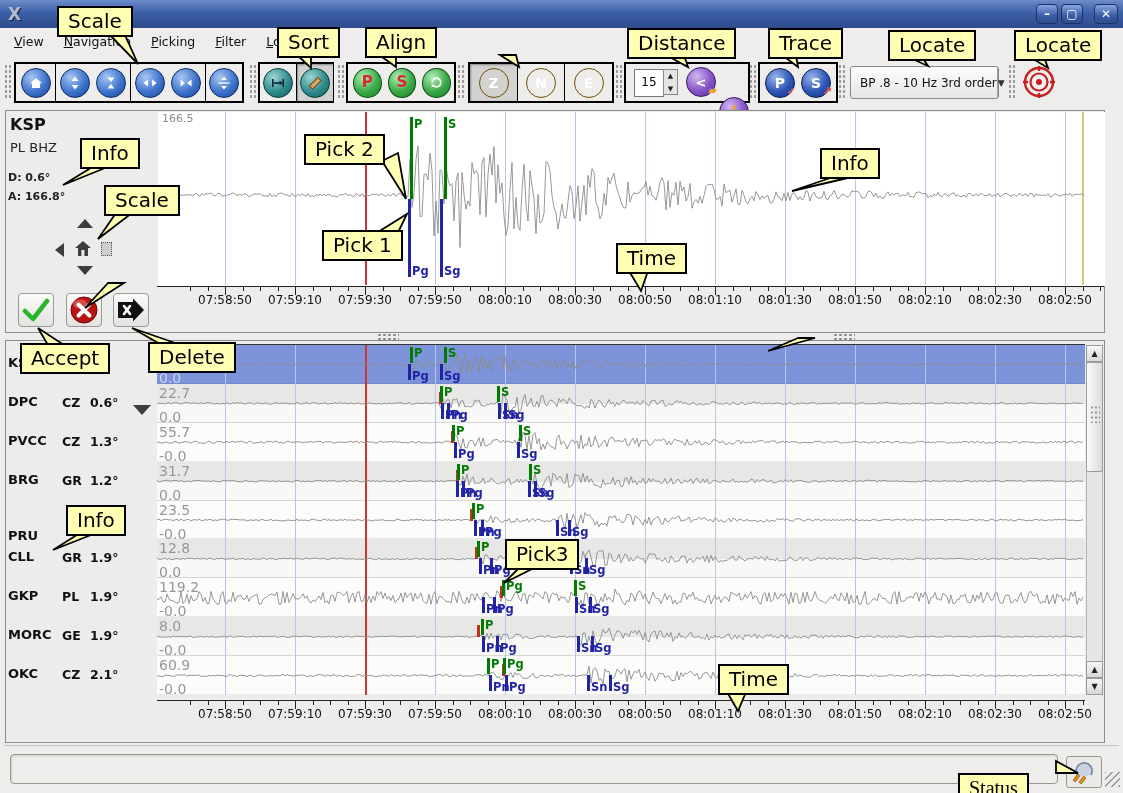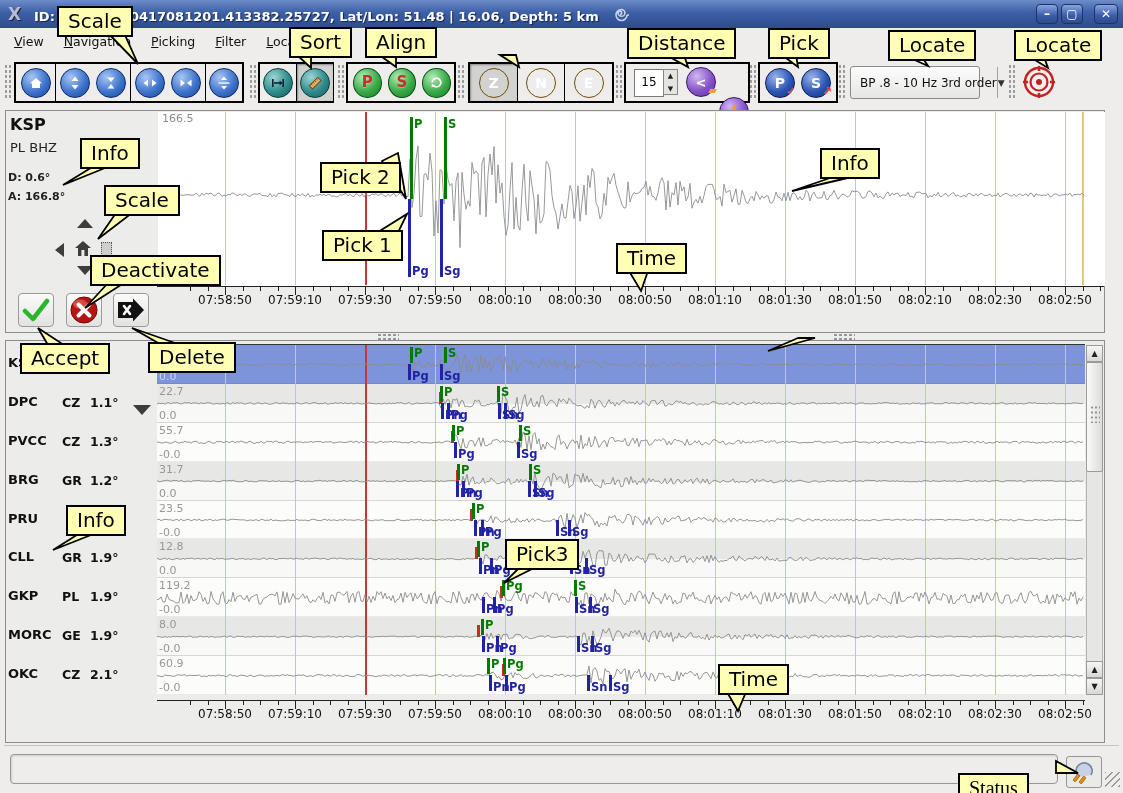--- a/index.html
+++ b/index.html
@@ -36,36 +36,36 @@
   .orb.navy{background:radial-gradient(circle at 35% 30%,#9ab4ec,#2c55b4 55%,#12307c);border:1.5px solid #0a1c52;}
   .orb .blet{color:#fff;font-weight:bold;font-size:14px;line-height:1;}
   .orb .rlet{color:#d42a2a;font-weight:bold;font-size:15px;line-height:1;text-shadow:0 1px 0 #fff3;}
   .orb .corner{position:absolute;right:-2px;bottom:-1px;font-size:11px;font-weight:bold;color:#e23030;text-shadow:0 0 1px #fff;}
   .handle{position:absolute;top:8px;width:7px;height:36px;
     background-image:radial-gradient(circle,#98989a 1.1px,transparent 1.3px);background-size:4px 5px;}
   #spinfield{left:630px;top:13px;width:28px;height:26px;background:#fff;border:1px solid #777;
     font-size:12px;text-align:center;line-height:24px;}
   .spinarrows{left:659px;top:13px;width:15px;height:26px;border:1px solid #888;background:#e4e4e2;
     font-size:7px;text-align:center;line-height:13px;color:#222;box-sizing:border-box;}
-  #filtercombo{left:846px;top:10px;width:130px;height:33px;border:1px solid #8a8a88;border-radius:3px;
+  #filtercombo{left:846px;top:10px;width:149px;height:33px;border:1px solid #8a8a88;border-radius:3px;
     background:linear-gradient(#fdfdfd,#e6e6e4);display:flex;align-items:center;box-sizing:border-box;}
   #filtercombo .txt{flex:1;font-size:12px;padding-left:9px;color:#111;white-space:nowrap;}
   #filtercombo .arrow{width:20px;height:100%;border-left:1px solid #a0a09e;display:flex;align-items:center;justify-content:center;font-size:9px;color:#333;}
   
   .panel-frame{border:1px solid #8d8d8b;background:#ececea;box-sizing:border-box;}
   .gridline{position:absolute;width:1px;background:#bcc3ea;}
   .redline{position:absolute;width:2px;background:#cf3333;}
   .yellowline{position:absolute;width:2px;background:#dfc87c;}
   .axis-line{position:absolute;height:1px;background:#222;}
   .tick{position:absolute;width:1px;background:#222;}
   .tlabel{position:absolute;font-size:12px;color:#111;transform:translateX(-50%);white-space:nowrap;}
   .pickbar{position:absolute;}
   .picklab{position:absolute;font-weight:bold;font-size:11.5px;line-height:1;white-space:nowrap;}
   .green{color:#007b00;} .blue{color:#2222a4;}
-  .amp{position:absolute;font-size:11px;color:#979797;line-height:1;}
+  .amp{position:absolute;font-size:14px;color:#979797;line-height:1;}
   
   .srow{position:absolute;left:6px;width:1079px;}
   .rowbg{position:absolute;left:151px;width:928px;top:0;height:100%;border-bottom:1px solid rgba(0,0,0,0.07);box-sizing:border-box;}
   .rowbg.stripe{background:linear-gradient(#e7e7e6 0 52%,#f8f8f7 52% 100%);}
   .rowbg.plainrow{background:#fcfcfb;}
   .rowbg.activerow{background:#7d94da;}
   .sname{position:absolute;left:2px;font-weight:bold;font-size:13px;color:#111;}
   .snet{position:absolute;left:56px;font-weight:bold;font-size:12.5px;color:#111;}
   .sdeg{position:absolute;left:84px;font-weight:bold;font-size:12.5px;color:#111;}
   .pointer{position:absolute;left:127px;width:0;height:0;border-left:9px solid transparent;
@@ -98,28 +98,20 @@
   .splitgrip{position:absolute;width:22px;height:7px;
     background-image:radial-gradient(circle,#90909a 1.1px,transparent 1.3px);background-size:5px 4px;}
 </style>
 </head>
 <body>
 
 <div id="win">
 
   <div class="abs" id="titlebar">
     <div class="abs" id="app-icon">X</div>
-    <div class="abs" id="title-text">
-      <span>ID:</span>
-      <span style="display:inline-block;width:66px;"></span>
-      <span>0417081201.413382.25727, Lat/Lon: 51.48 | 16.06, Depth: 5 km</span>
-      <svg width="22" height="20" viewBox="0 0 22 20" style="vertical-align:-4px;margin-left:8px;">
-        <path d="M16 10 a5.5 5.5 0 1 1 -5.5 -5.5 a3.4 3.4 0 1 1 -3.4 3.4 a1.8 1.8 0 1 1 1.8 1.8 M16 10 h2" fill="none" stroke="#c6d2ee" stroke-width="1.6"></path>
-      </svg>
-    </div>
     <div class="abs winbtn" style="left:1036px;">–</div>
     <div class="abs winbtn" style="left:1061px;">▢</div>
     <div class="abs winbtn" style="left:1094px;width:24px;">✕</div>
   </div>
 
   <div class="abs" id="menubar"><span class="menu-item"><u>V</u>iew</span><span class="menu-item"><u>N</u>avigation</span><span class="menu-item"><u>P</u>icking</span><span class="menu-item"><u>F</u>ilter</span><span class="menu-item"><u>L</u>ocator</span></div>
 
   <div class="abs" id="toolbar">
     <div class="handle" style="left:0px"></div>
     <div class="handle" style="left:245px"></div>
@@ -413,21 +405,21 @@
         <div class="sname" style="top: 10px;">KSP</div>
         <div class="snet" style="top: 11px;"></div>
         <div class="sdeg" style="top: 11px;"></div>
         <div class="amp" style="left: 153px; top: 2px;"></div>
         <div class="amp" style="left: 153px; top: 26px; color: rgb(205, 213, 239);">0.0</div>
       </div>
       <div class="srow" style="top: 383.889px; height: 38.8889px; pointer-events: auto;">
         <div class="rowbg stripe"></div>
         <div class="sname" style="top: 10px;">DPC</div>
         <div class="snet" style="top: 11px;">CZ</div>
-        <div class="sdeg" style="top: 11px;">1.1°</div>
+        <div class="sdeg" style="top: 11px;">0.6°</div>
         <div class="amp" style="left: 153px; top: 2px;">22.7</div>
         <div class="amp" style="left: 153px; top: 26px;">0.0</div>
         <div class="pointer" style="top: 21px;"></div>
       </div>
       <div class="srow" style="top: 422.778px; height: 38.8889px; pointer-events: auto;">
         <div class="rowbg plainrow"></div>
         <div class="sname" style="top: 10px;">PVCC</div>
         <div class="snet" style="top: 11px;">CZ</div>
         <div class="sdeg" style="top: 11px;">1.3°</div>
         <div class="amp" style="left: 153px; top: 2px;">55.7</div>
@@ -436,21 +428,21 @@
       <div class="srow" style="top: 461.667px; height: 38.8889px; pointer-events: auto;">
         <div class="rowbg stripe"></div>
         <div class="sname" style="top: 10px;">BRG</div>
         <div class="snet" style="top: 11px;">GR</div>
         <div class="sdeg" style="top: 11px;">1.2°</div>
         <div class="amp" style="left: 153px; top: 2px;">31.7</div>
         <div class="amp" style="left: 153px; top: 26px;">0.0</div>
       </div>
       <div class="srow" style="top: 500.556px; height: 38.8889px; pointer-events: auto;">
         <div class="rowbg plainrow"></div>
-        <div class="sname" style="top: 10px;">PRU</div>
+        <div class="sname" style="top: 27px;">PRU</div>
         <div class="snet" style="top: 11px;"></div>
         <div class="sdeg" style="top: 11px;"></div>
         <div class="amp" style="left: 153px; top: 2px;">23.5</div>
         <div class="amp" style="left: 153px; top: 26px;">-0.0</div>
       </div>
       <div class="srow" style="top: 539.444px; height: 38.8889px; pointer-events: auto;">
         <div class="rowbg stripe"></div>
         <div class="sname" style="top: 10px;">CLL</div>
         <div class="snet" style="top: 11px;">GR</div>
         <div class="sdeg" style="top: 11px;">1.9°</div>
@@ -717,32 +709,31 @@
       <polygon points="108,283 85,308 124,283" fill="#feffb2" stroke="#000" stroke-width="1.8"></polygon>
       <polygon points="48,345 38,328 64,345" fill="#feffb2" stroke="#000" stroke-width="1.8"></polygon>
       <polygon points="160,344 132,328 178,344" fill="#feffb2" stroke="#000" stroke-width="1.8"></polygon>
       <polygon points="798,338 768,351 815,338" fill="#feffb2" stroke="#000" stroke-width="1.8"></polygon>
       <polygon points="80,533 53,550 96,533" fill="#feffb2" stroke="#000" stroke-width="1.8"></polygon>
       <polygon points="520,567 504,583 536,567" fill="#feffb2" stroke="#000" stroke-width="1.8"></polygon>
       <polygon points="727,692 738,711 746,692" fill="#feffb2" stroke="#000" stroke-width="1.8"></polygon>
       <polygon points="1056,761 1078,773 1056,773" fill="#feffb2" stroke="#000" stroke-width="1.8"></polygon>
     </svg>
 <div class="callout" style="left: 57px; top: 6px;">Scale</div>
-    <div class="callout" style="left: 277px; top: 27px; margin-left: 12px;">Sort</div>
+    <div class="callout" style="left: 277px; top: 27px;">Sort</div>
     <div class="callout" style="left: 365px; top: 27px;">Align</div>
     <div class="callout" style="left: 627px; top: 28px;">Distance</div>
-    <div class="callout" style="left: 768px; top: 28px;">Pick</div>
+    <div class="callout" style="left: 768px; top: 28px;">Trace</div>
     <div class="callout" style="left: 888px; top: 30px;">Locate</div>
     <div class="callout" style="left: 1014px; top: 30px;">Locate</div>
     <div class="callout" style="left: 80px; top: 138px;">Info</div>
     <div class="callout" style="left: 104px; top: 185px;">Scale</div>
-    <div class="callout" style="left: 320px; top: 134px; margin-top: 28px;">Pick 2</div>
+    <div class="callout" style="left: 304px; top: 134px;">Pick 2</div>
     <div class="callout" style="left: 322px; top: 230px;">Pick 1</div>
     <div class="callout" style="left: 820px; top: 148px;">Info</div>
     <div class="callout" style="left: 616px; top: 243px;">Time</div>
-    <div class="callout" style="left: 90px; top: 255px;">Deactivate</div>
     <div class="callout" style="left: 20px; top: 343px;">Accept</div>
     <div class="callout" style="left: 148px; top: 342px;">Delete</div>
     <div class="callout" style="left: 66px; top: 505px;">Info</div>
     <div class="callout" style="left: 505px; top: 539px;">Pick3</div>
     <div class="callout" style="left: 718px; top: 664px;">Time</div>
     <div class="callout" style="left: 958px; top: 773px; font-family: Liberation Serif, serif;">Status</div>
   </div>
 
 </body></html>

